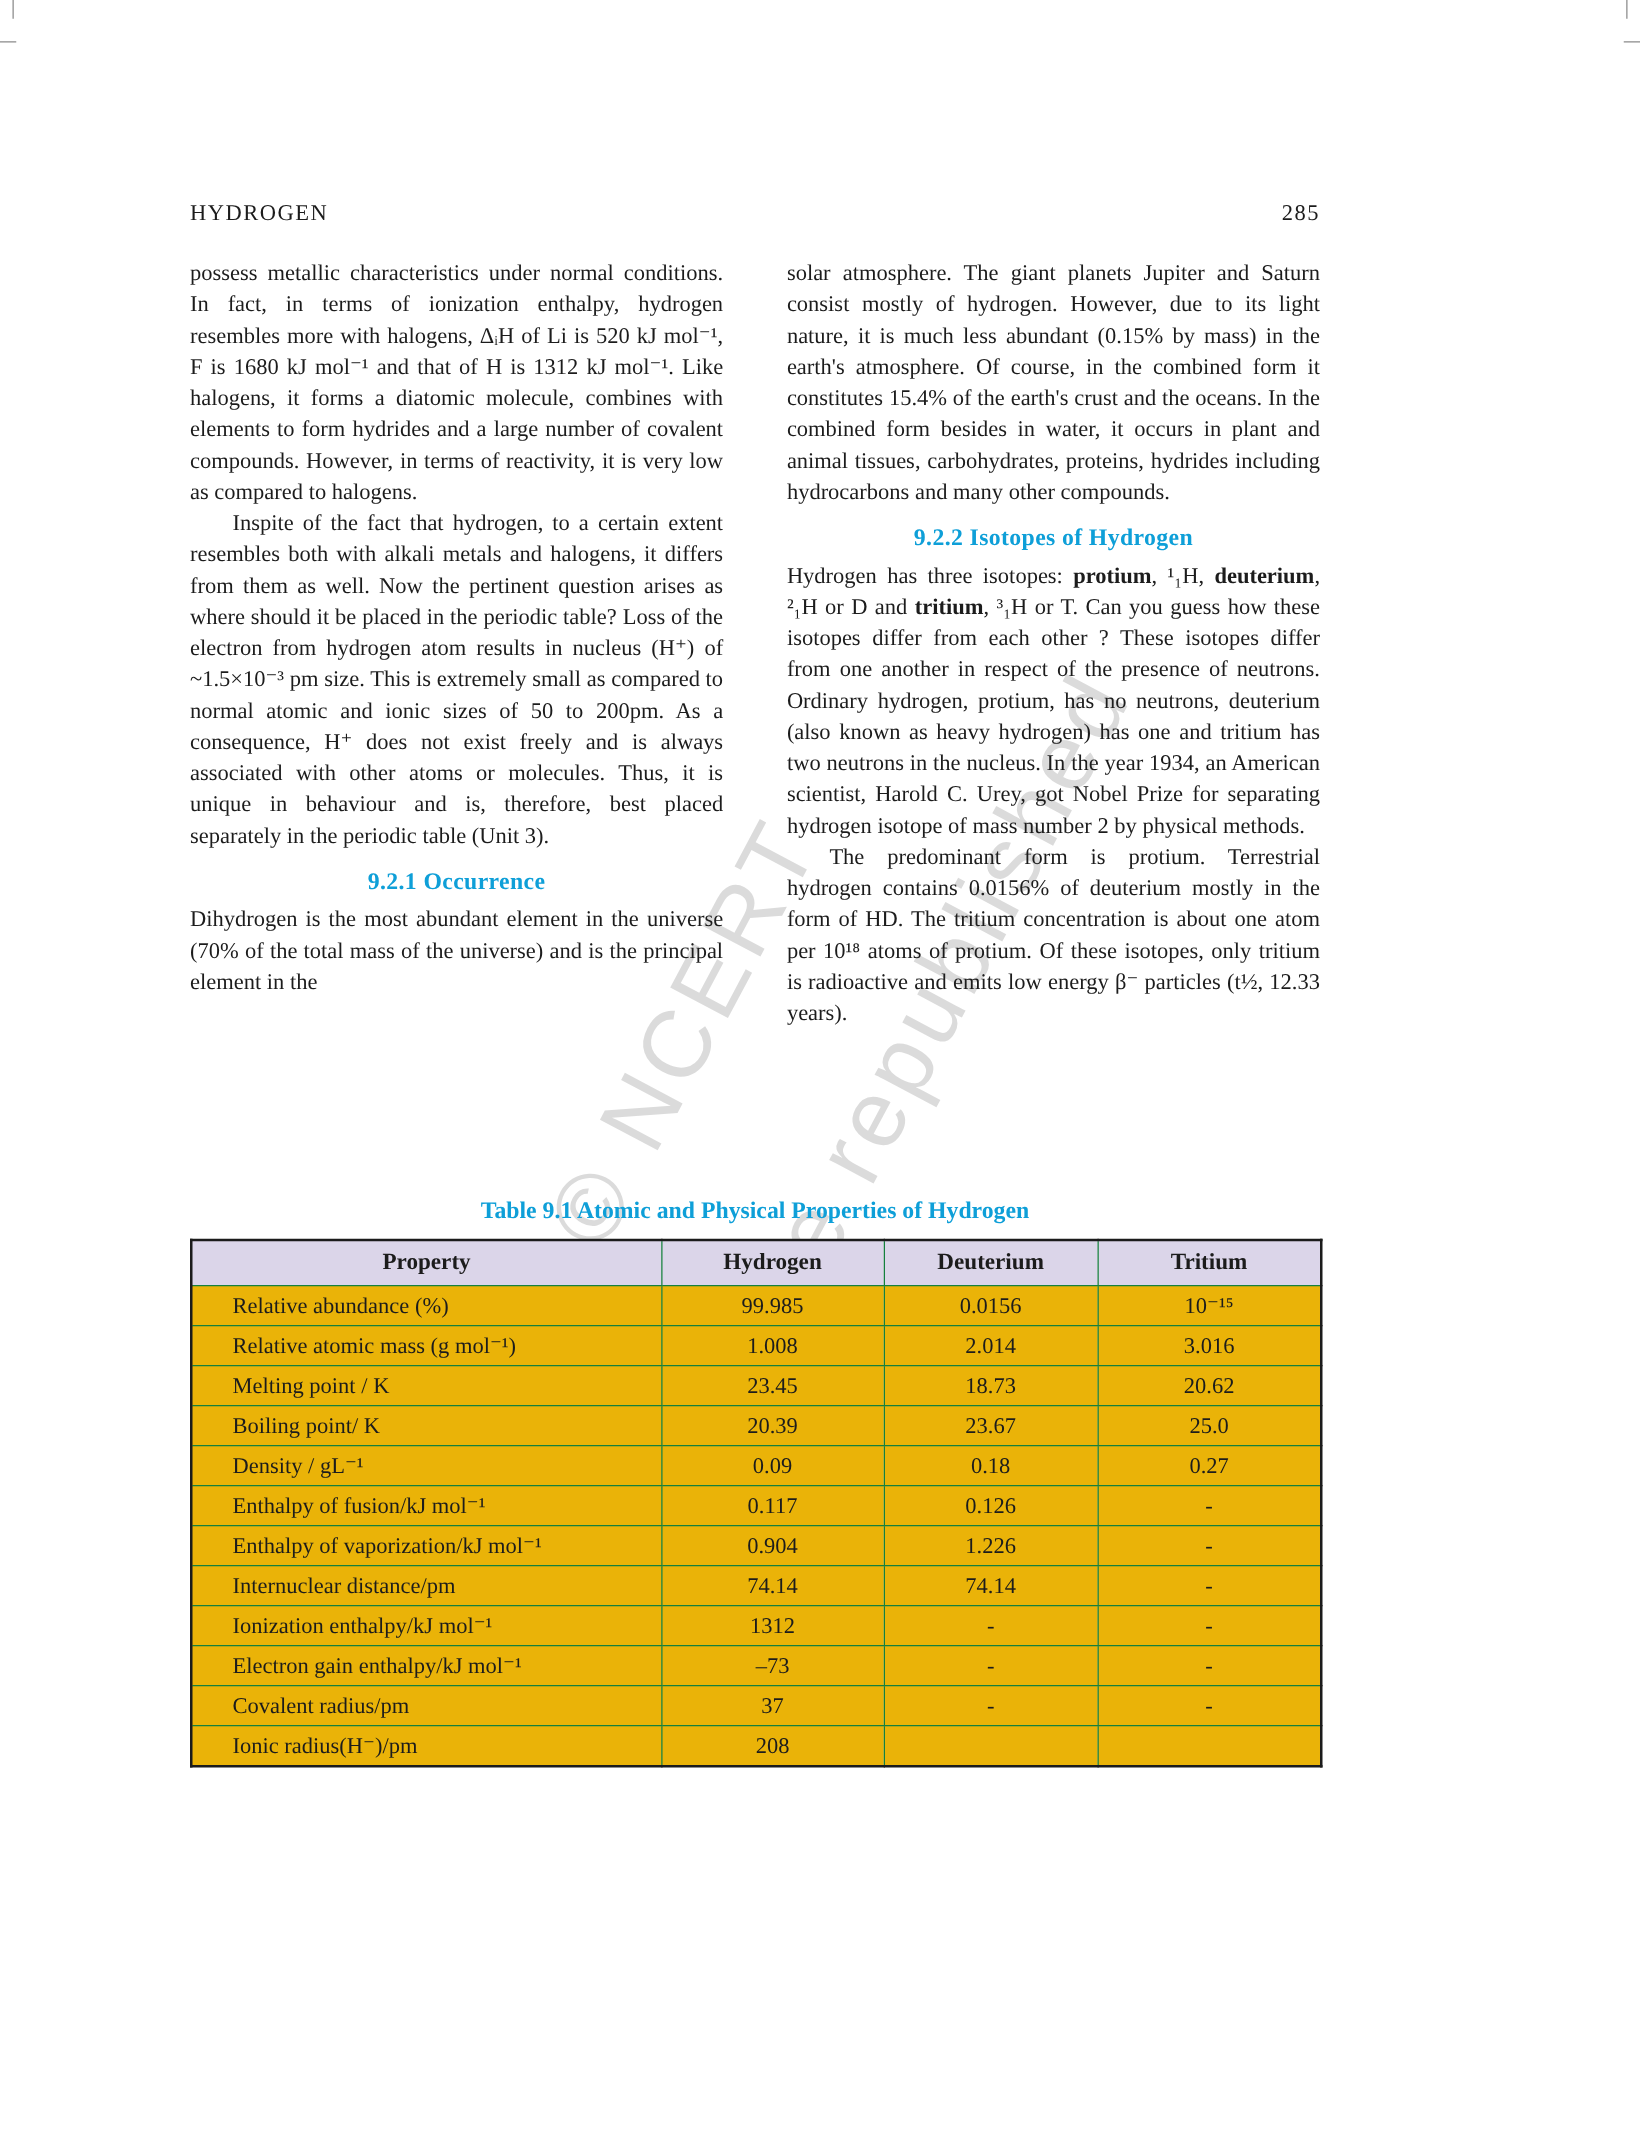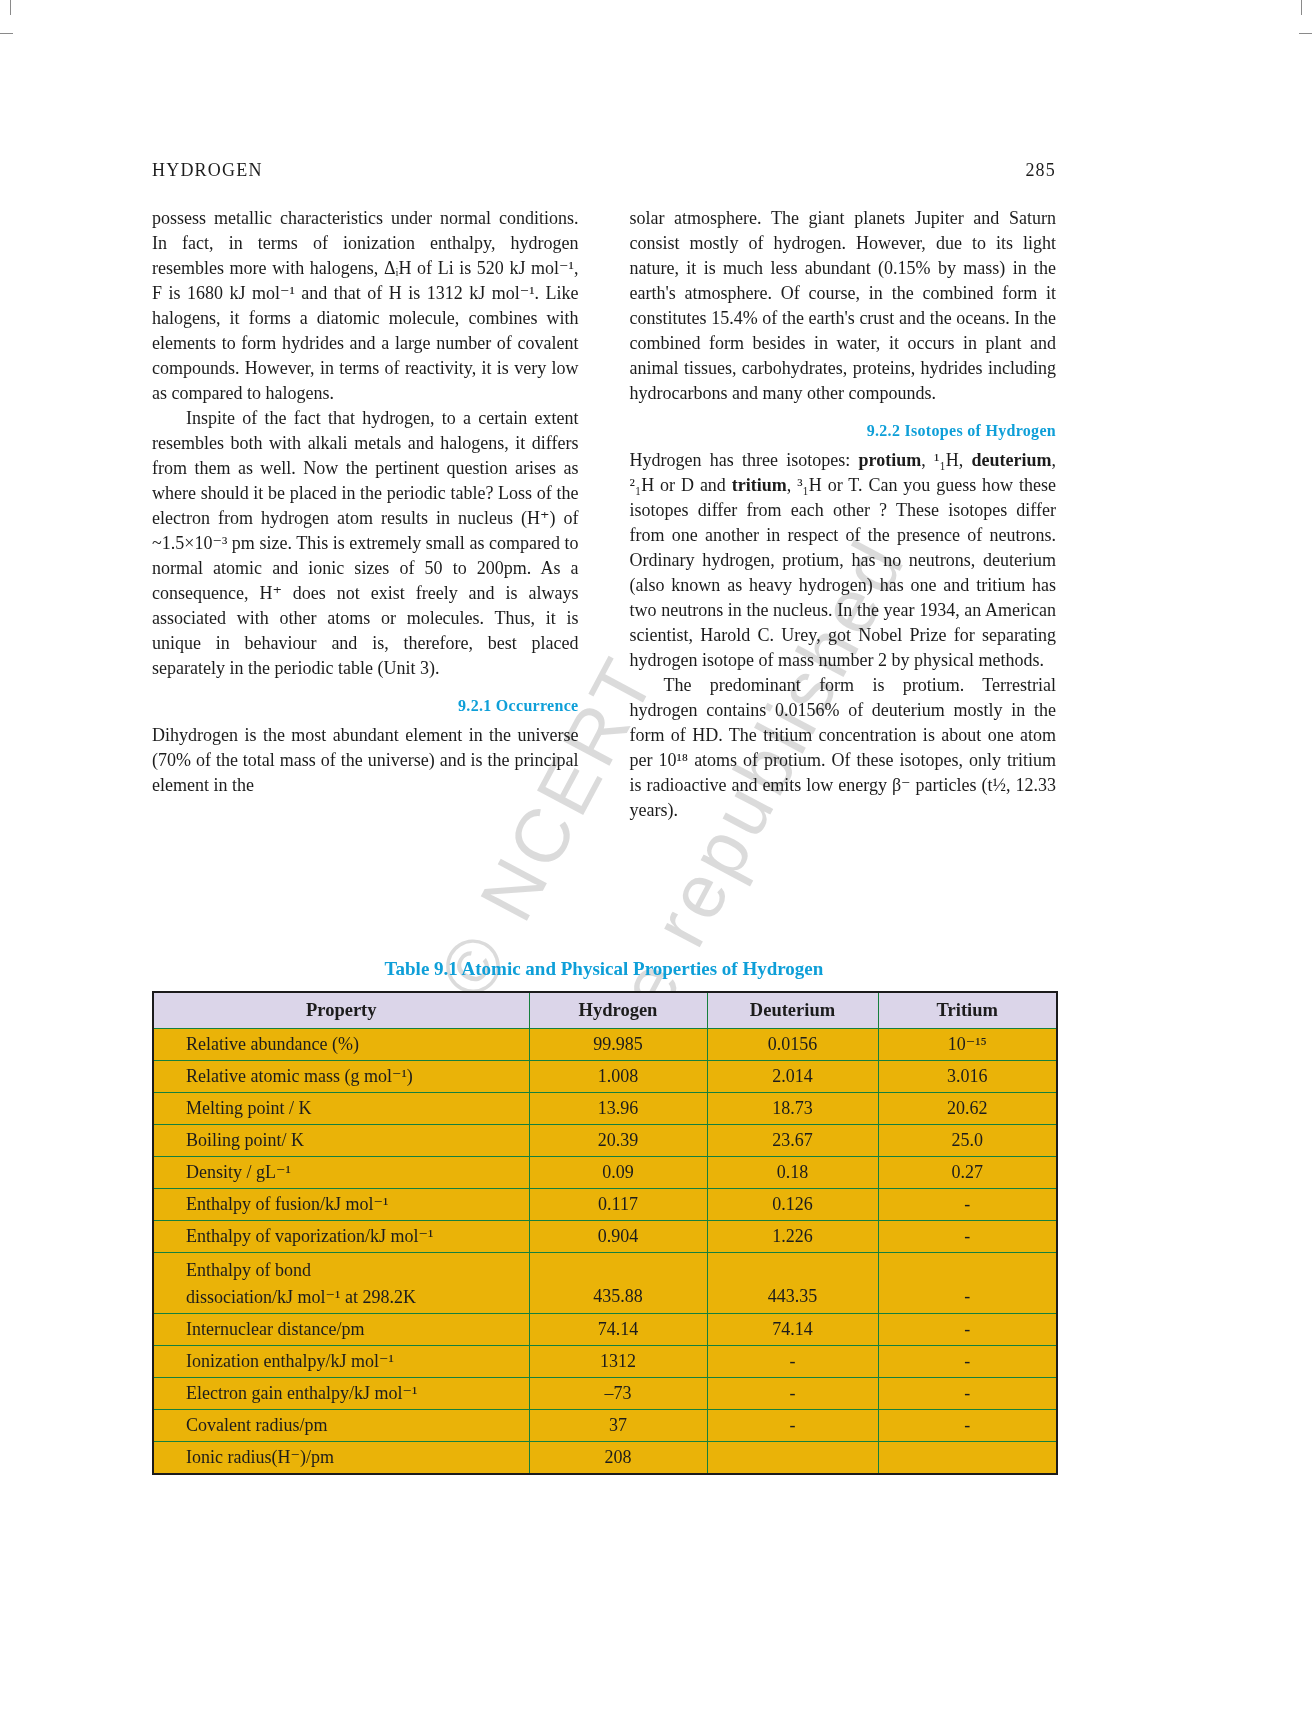--- a/index.html
+++ b/index.html
@@ -39,21 +39,21 @@
     position:absolute; left:152px; top:206px; width:904px;
     display:flex; gap:51px; z-index:2;
   }
   .col { width:434px; font-size:18px; line-height:25px; text-align:justify; }
   .col p { margin:0; }
   .col p.indent { text-indent:34px; }
   .bold { font-weight:bold; }
 
   .h-blue { color:#0e9fd8; font-weight:bold; }
   h2.section { font-size:20px; margin:20px 0 2px; text-align:left; letter-spacing:0.3px; }
-  h3.subsection { font-size:16px; margin:12px 0 5px; text-align:right; letter-spacing:0.3px; }
+  h3.subsection { font-size:19px; margin:12px 0 5px; text-align:center; letter-spacing:0.3px; }
 
   
   .table-block { position:absolute; left:152px; top:958px; width:904px; z-index:2; }
   .table-caption { text-align:center; font-size:19px; margin-bottom:11px; }
   table.props {
     border-collapse:collapse; width:904px; table-layout:fixed;
     border:2px solid #1b1b1b;
   }
   table.props col.c0 { width:376px; }
   table.props col.c1 { width:178px; }
@@ -137,21 +137,21 @@
           <td class="val">10⁻¹⁵</td>
         </tr>
         <tr>
           <td class="prop">Relative atomic mass (g mol⁻¹)</td>
           <td class="val">1.008</td>
           <td class="val">2.014</td>
           <td class="val">3.016</td>
         </tr>
         <tr>
           <td class="prop">Melting point / K</td>
-          <td class="val">13.96</td>
+          <td class="val">23.45</td>
           <td class="val">18.73</td>
           <td class="val">20.62</td>
         </tr>
         <tr>
           <td class="prop">Boiling point/ K</td>
           <td class="val">20.39</td>
           <td class="val">23.67</td>
           <td class="val">25.0</td>
         </tr>
         <tr>
@@ -165,27 +165,20 @@
           <td class="val">0.117</td>
           <td class="val">0.126</td>
           <td class="val">-</td>
         </tr>
         <tr>
           <td class="prop">Enthalpy of vaporization/kJ mol⁻¹</td>
           <td class="val">0.904</td>
           <td class="val">1.226</td>
           <td class="val">-</td>
         </tr>
-        <tr class="tall">
-          <td class="prop">Enthalpy of bond
-dissociation/kJ mol⁻¹ at 298.2K</td>
-          <td class="val">435.88</td>
-          <td class="val">443.35</td>
-          <td class="val">-</td>
-        </tr>
         <tr>
           <td class="prop">Internuclear distance/pm</td>
           <td class="val">74.14</td>
           <td class="val">74.14</td>
           <td class="val">-</td>
         </tr>
         <tr>
           <td class="prop">Ionization enthalpy/kJ mol⁻¹</td>
           <td class="val">1312</td>
           <td class="val">-</td>

